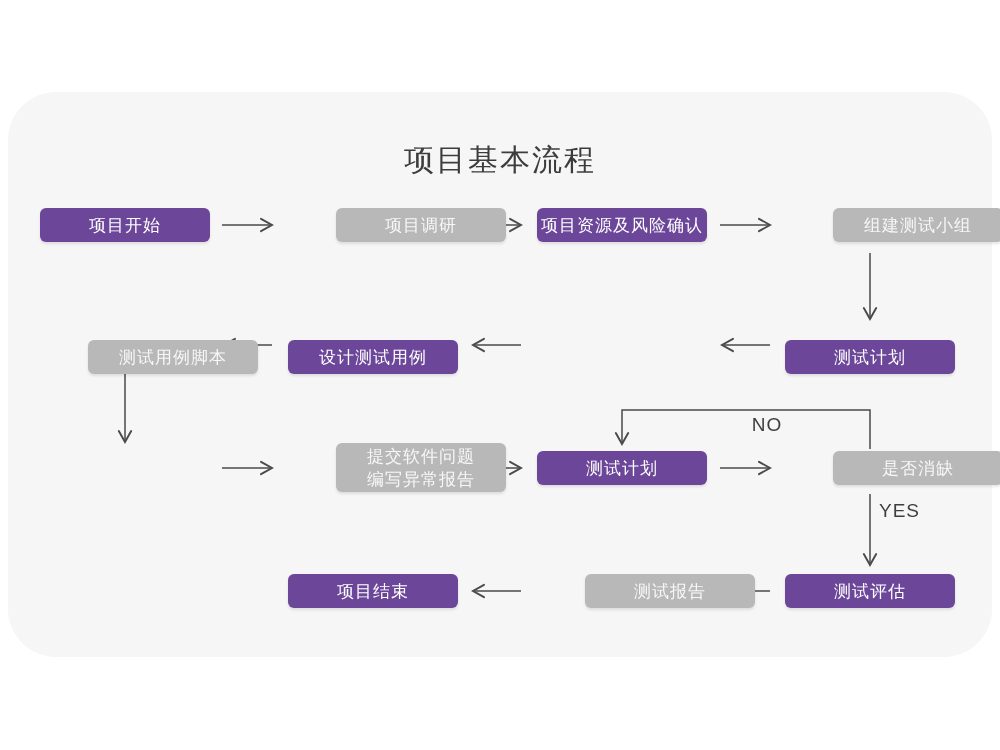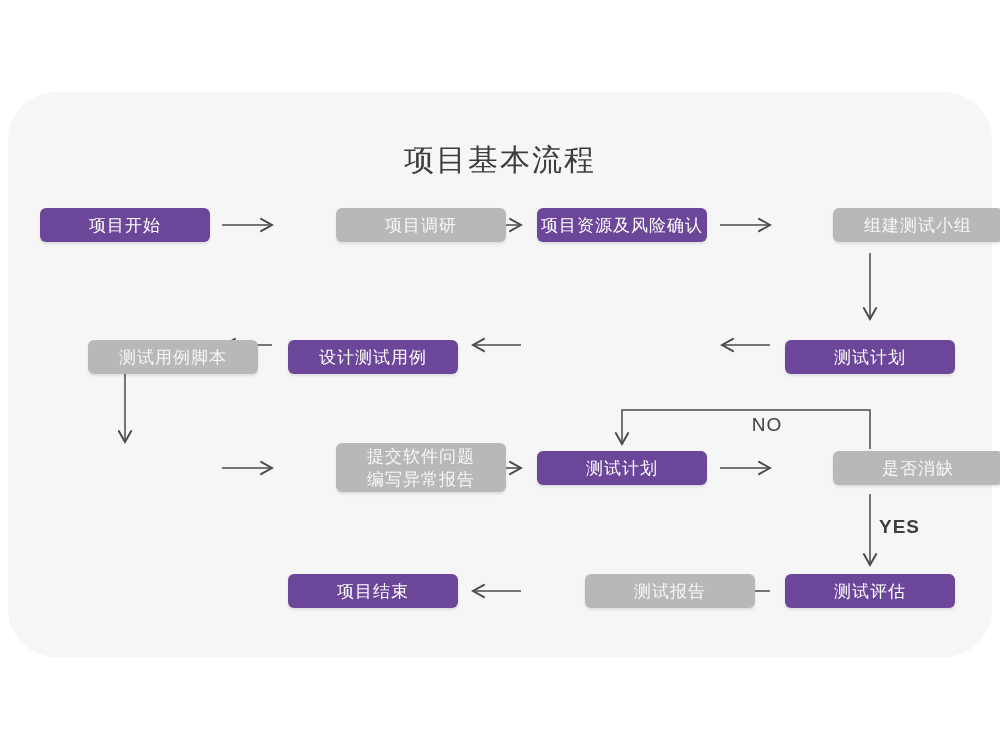--- a/index.html
+++ b/index.html
@@ -38,21 +38,21 @@
   .r1{top:208px}.r2{top:340px}.r3{top:451px}.r4{top:574px}
   .node.multiline{top:443px;height:49px;line-height:23px;}
   svg.connectors{position:absolute;left:0;top:0;pointer-events:none;}
   svg.connectors line, svg.connectors polyline{
     stroke:var(--arrow);stroke-width:1.5;fill:none;
   }
   .branch-label{
     position:absolute;font-size:19px;color:#3f3f3f;letter-spacing:1px;
   }
   .no-label{left:726px;top:414px;width:40px;text-align:center;margin-left:21px;}
-  .yes-label{left:879px;top:516px;font-weight:bold;}
+  .yes-label{left:879px;top:500px;}
 </style>
 </head>
 <body>
 
 <div class="stage">
 
   <div class="card"></div>
 
   <div class="title">项目基本流程</div>
 

